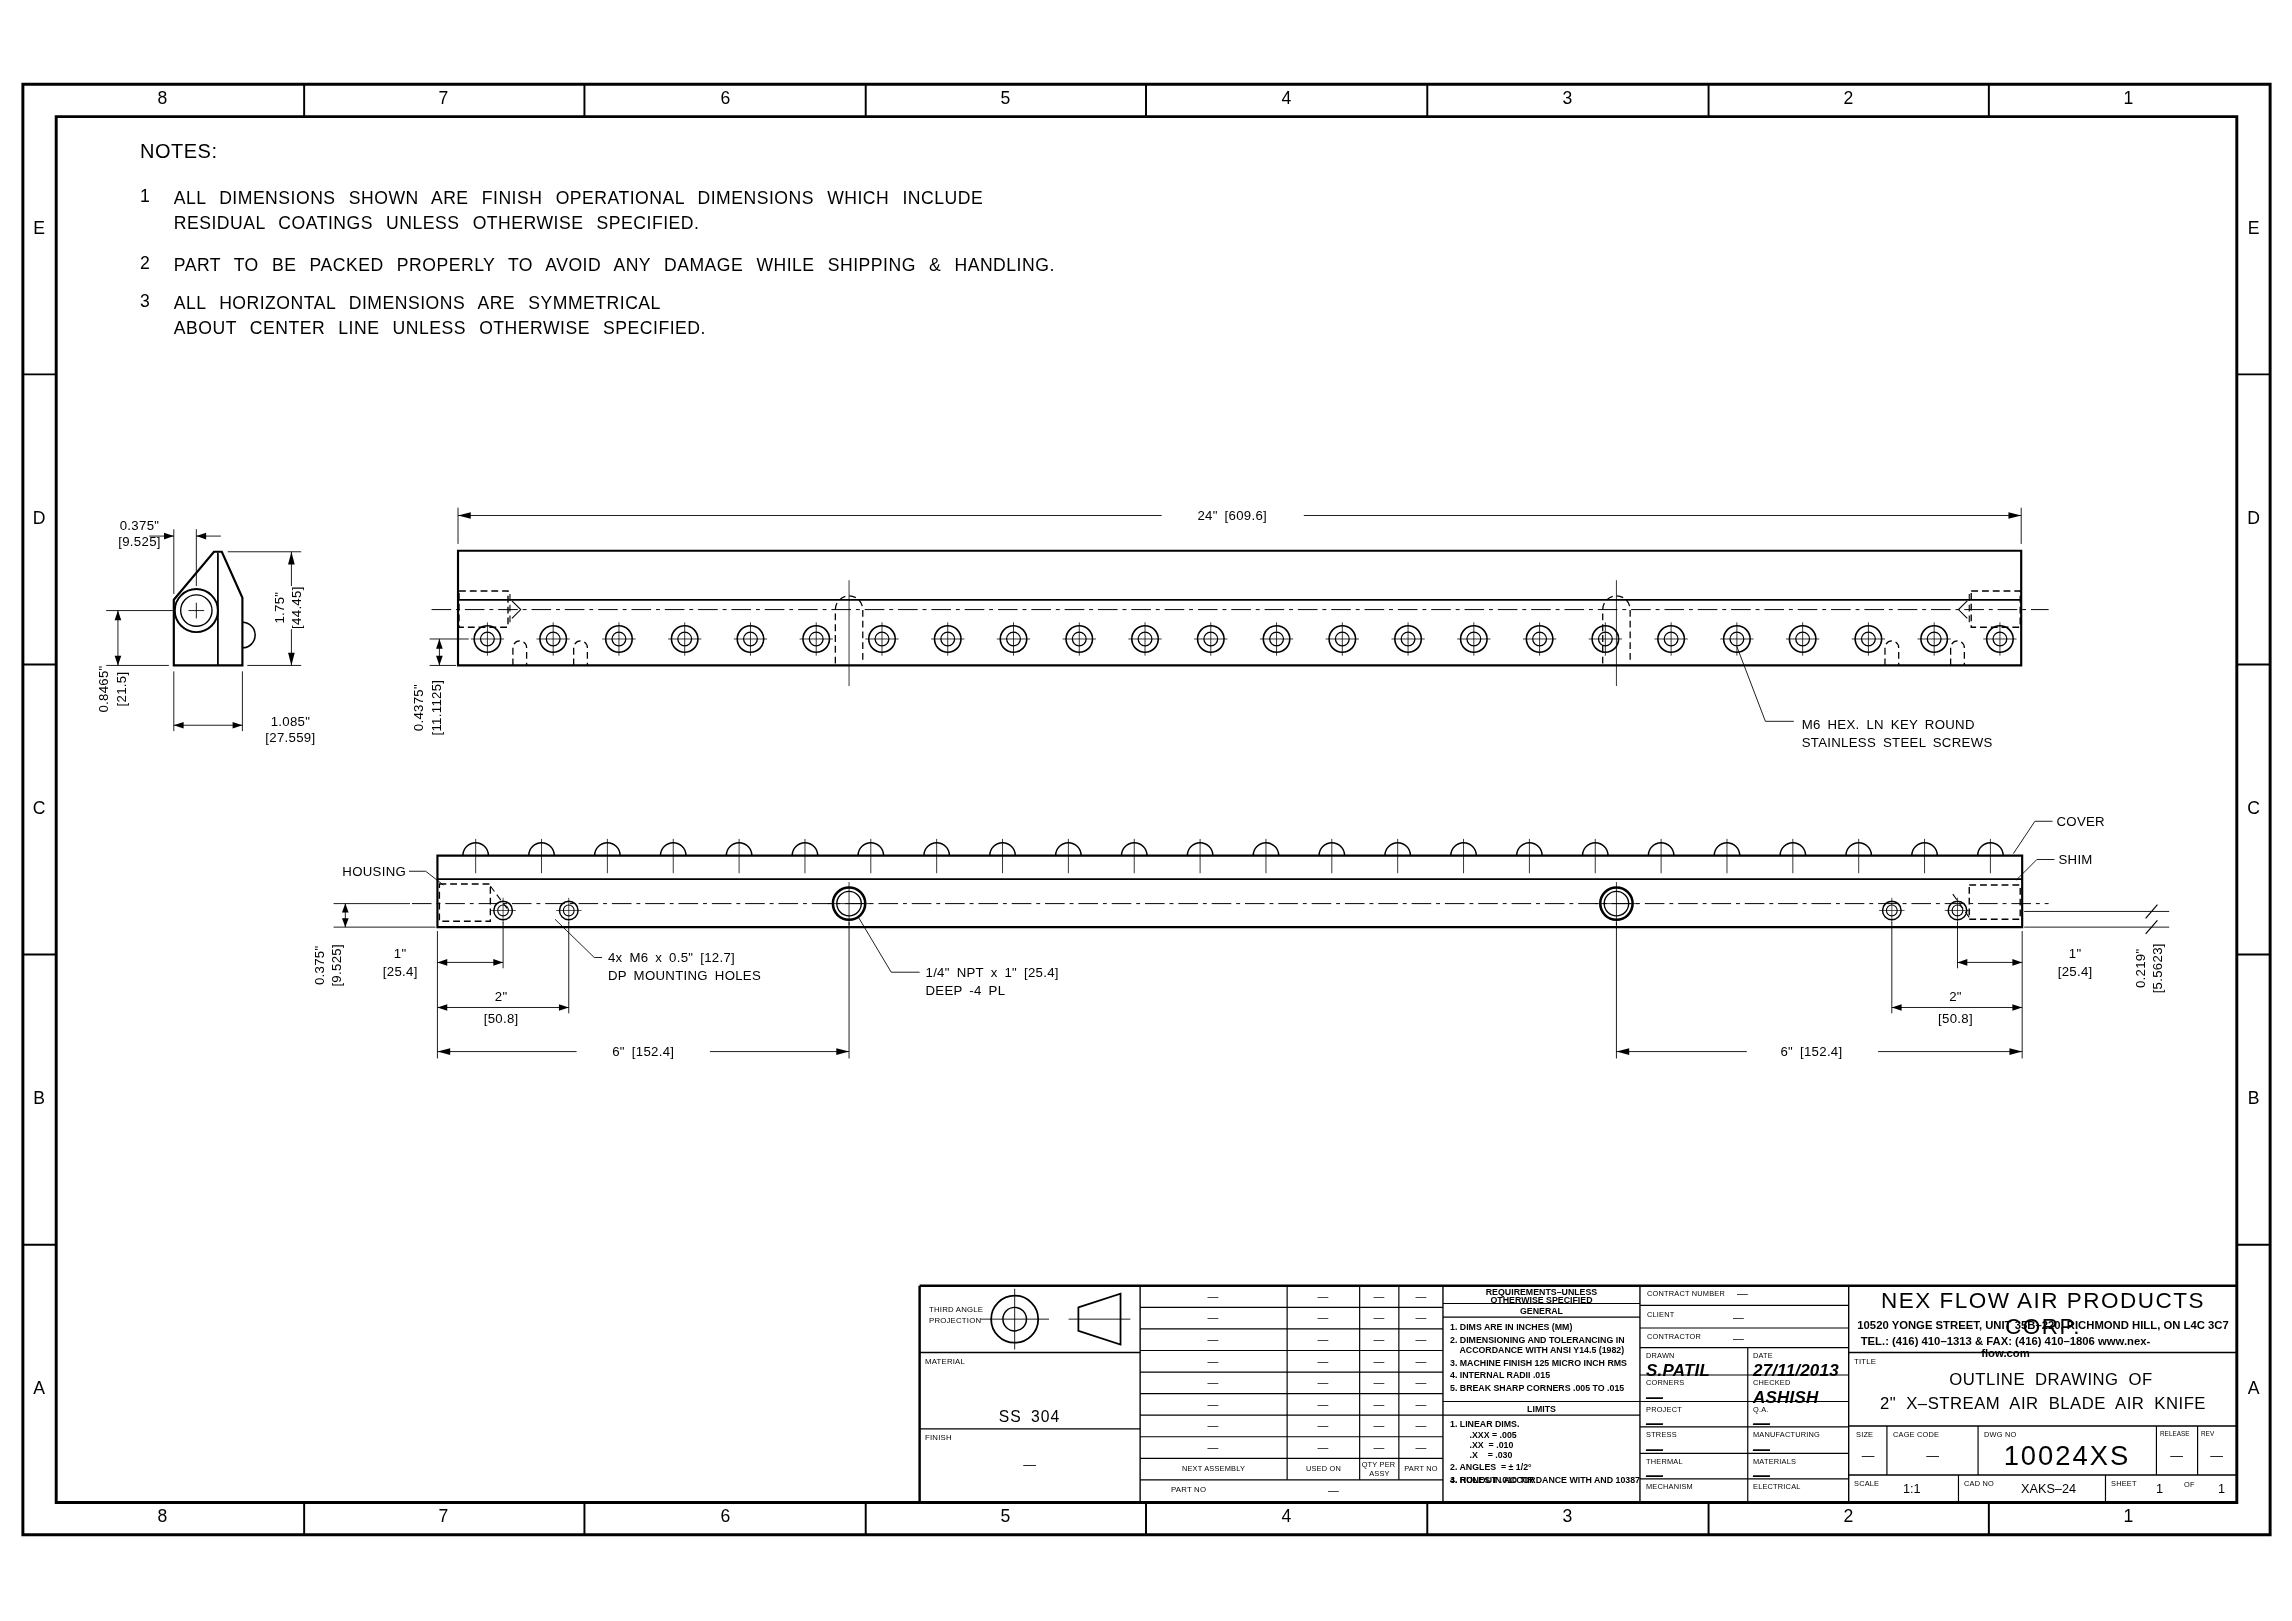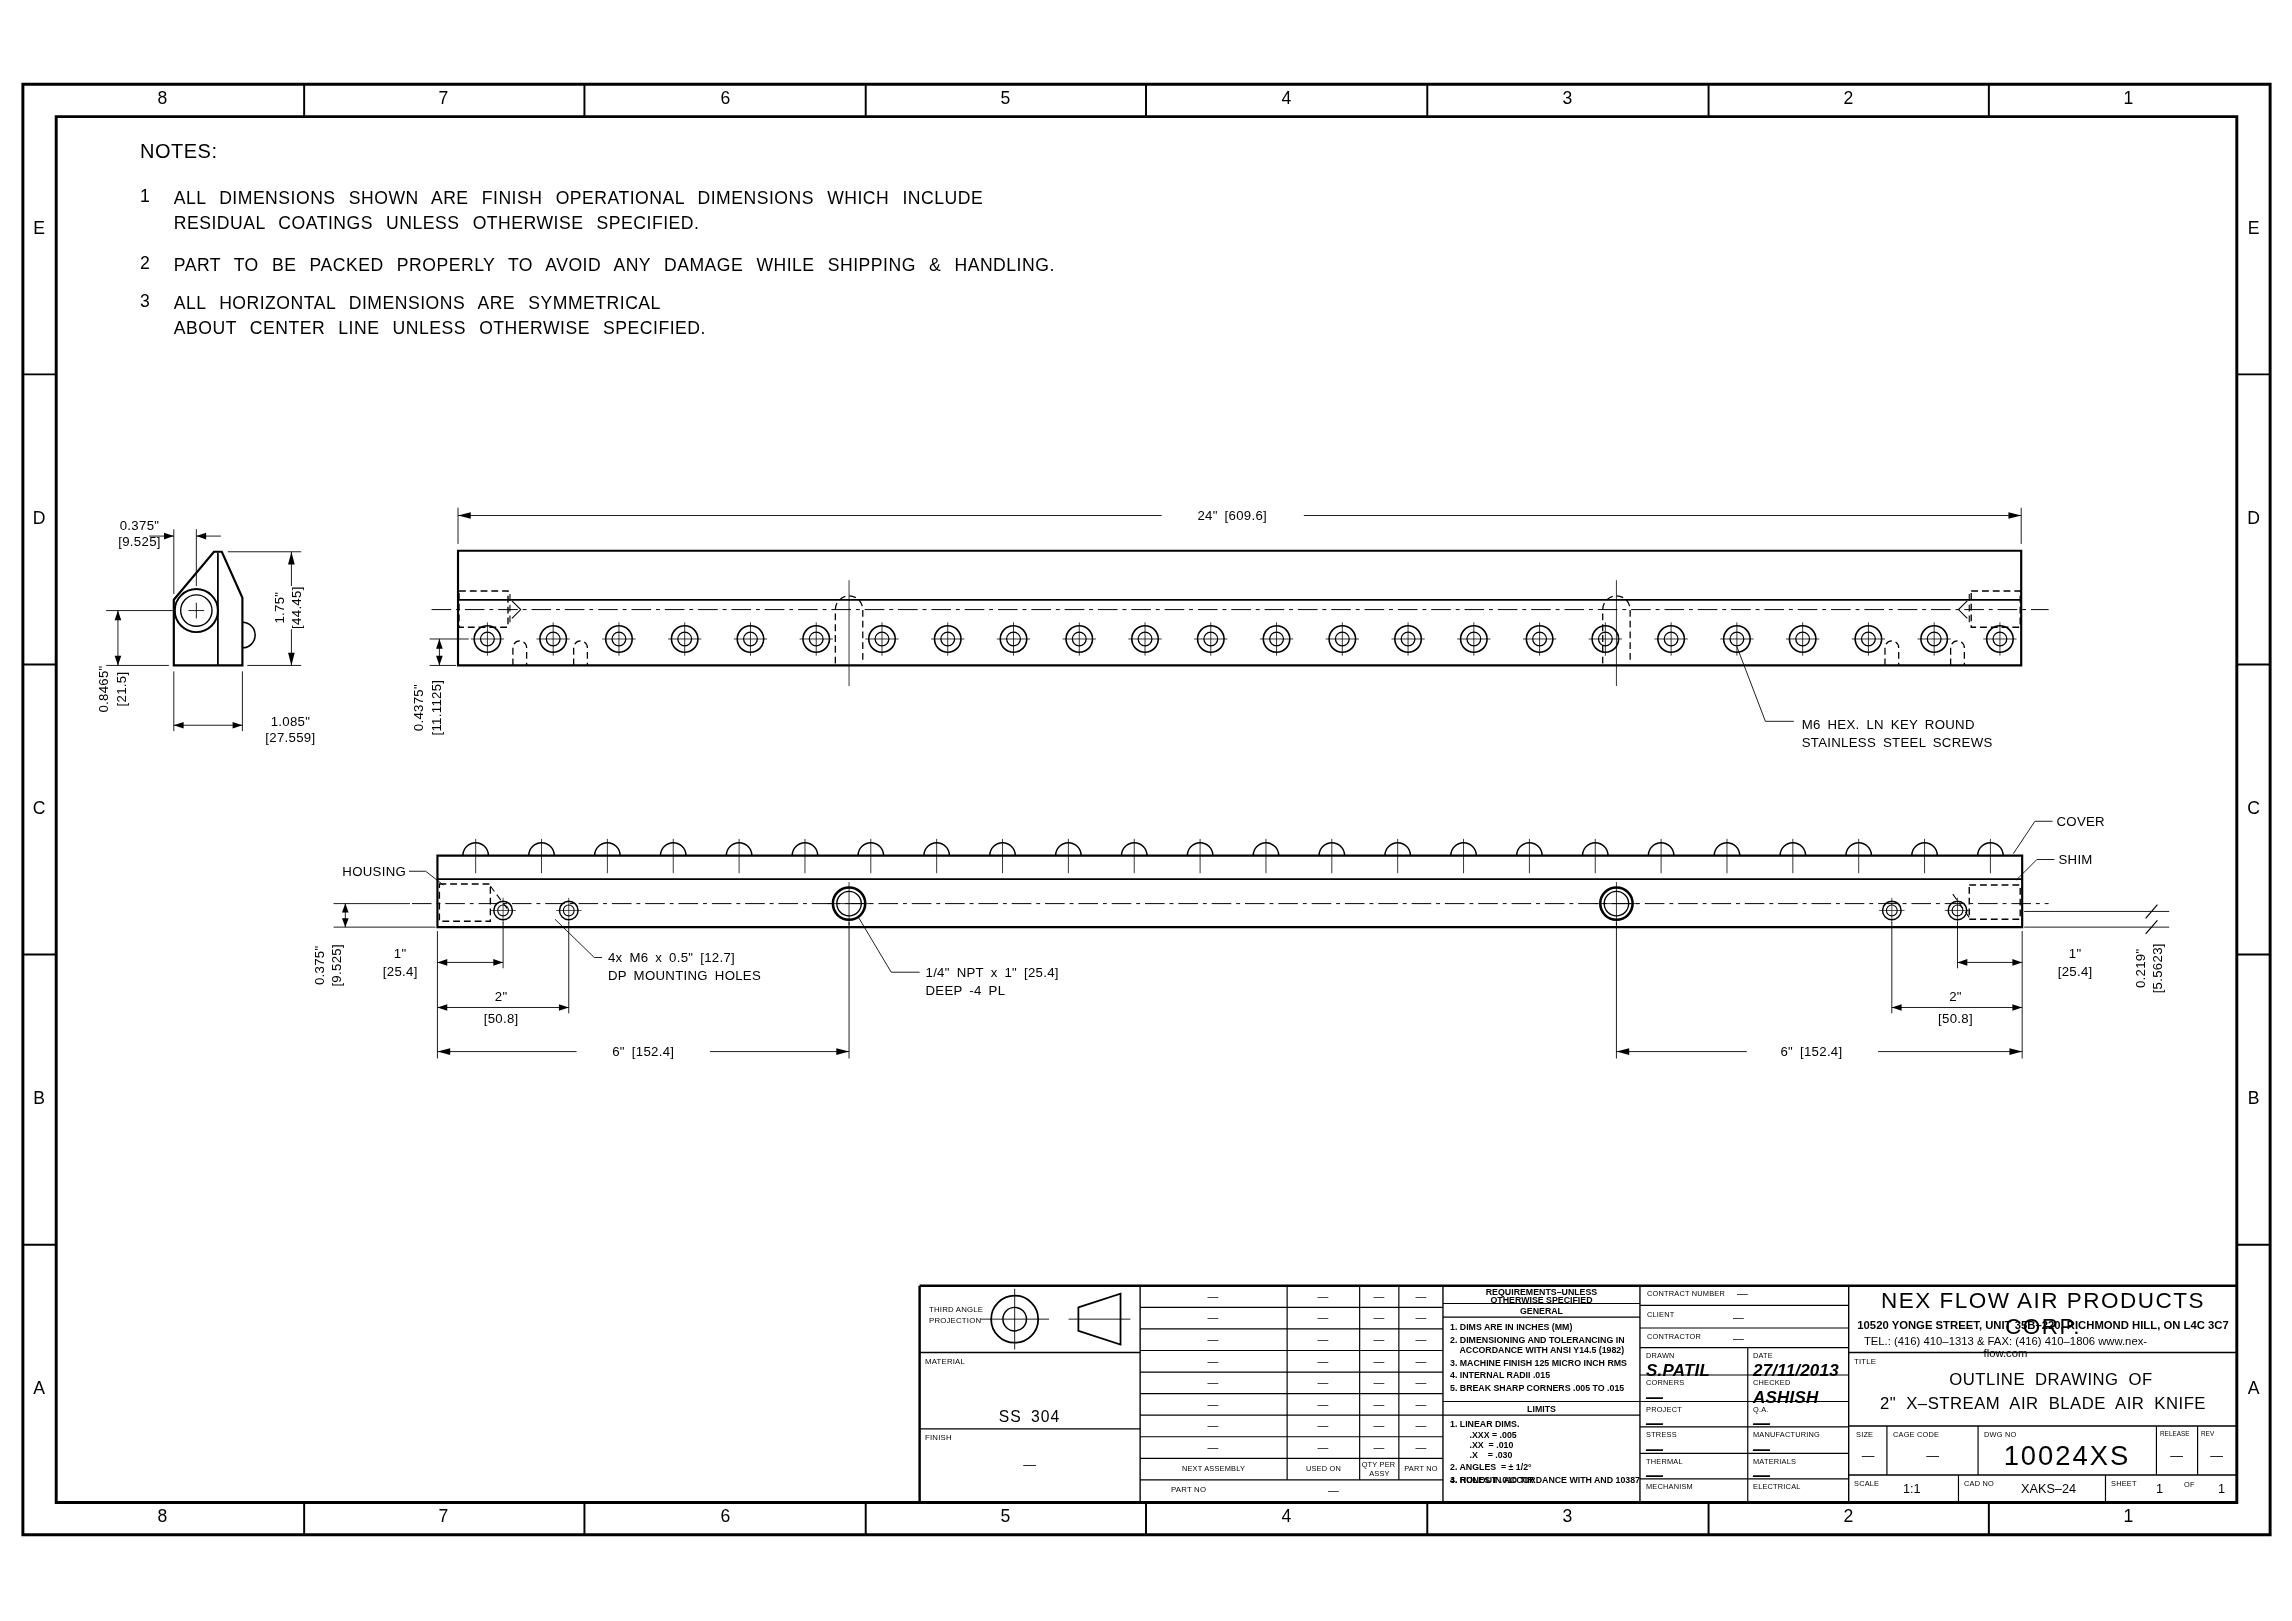--- a/index.html
+++ b/index.html
@@ -501,21 +501,21 @@
   <div class="ab t12b" style="left:1646px;top:1466px">—</div>
   <div class="ab t7" style="left:1753px;top:1457px">MATERIALS</div>
   <div class="ab t12b" style="left:1753px;top:1466px">—</div>
   <div class="ab t7" style="left:1646px;top:1482px">MECHANISM</div>
   <div class="ab t12b" style="left:1646px;top:1492px">—</div>
   <div class="ab t7" style="left:1753px;top:1482px">ELECTRICAL</div>
   <div class="ab t12b" style="left:1753px;top:1492px">—</div>
 
   <div class="ab ctr" style="left:1849px;top:1288px;width:388px;font-size:22.5px;letter-spacing:1.5px">NEX FLOW AIR PRODUCTS CORP.</div>
   <div class="ab ctr" style="left:1849px;top:1319px;width:388px;font-size:11.3px;font-weight:bold">10520 YONGE STREET, UNIT 35B–220, RICHMOND HILL, ON L4C 3C7</div>
-  <div class="ab ctr" style="left:1849px;top:1335px;width:313px;font-size:11.3px;font-weight:normal">TEL.: (416) 410–1313 &amp; FAX: (416) 410–1806 www.nex-flow.com</div>
+  <div class="ab ctr" style="left:1849px;top:1335px;width:313px;font-size:11.3px;font-weight:bold">TEL.: (416) 410–1313 &amp; FAX: (416) 410–1806 www.nex-flow.com</div>
   <div class="ab t8" style="left:1854px;top:1357px">TITLE</div>
   <div class="ab ctr t17" style="left:1849px;top:1370px;width:404px">OUTLINE DRAWING OF</div>
   <div class="ab ctr t17" style="left:1849px;top:1394px;width:388px">2" X–STREAM AIR BLADE AIR KNIFE</div>
   <div class="ab t7" style="left:1856px;top:1430px">SIZE</div>
   <div class="ab t13 ctr" style="left:1849px;top:1449px;width:38px">—</div>
   <div class="ab t7" style="left:1893px;top:1430px">CAGE CODE</div>
   <div class="ab t13 ctr" style="left:1887px;top:1449px;width:91px">—</div>
   <div class="ab t7" style="left:1984px;top:1430px">DWG NO</div>
   <div class="ab ctr" style="left:1978px;top:1440px;width:178px;font-size:27.4px;letter-spacing:2px">10024XS</div>
   <div class="ab" style="left:2160px;top:1430px;font-size:6.4px">RELEASE</div>

